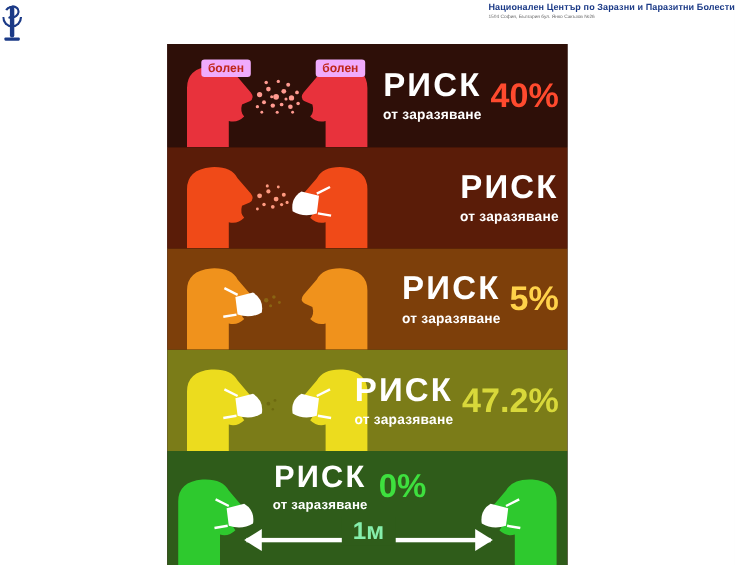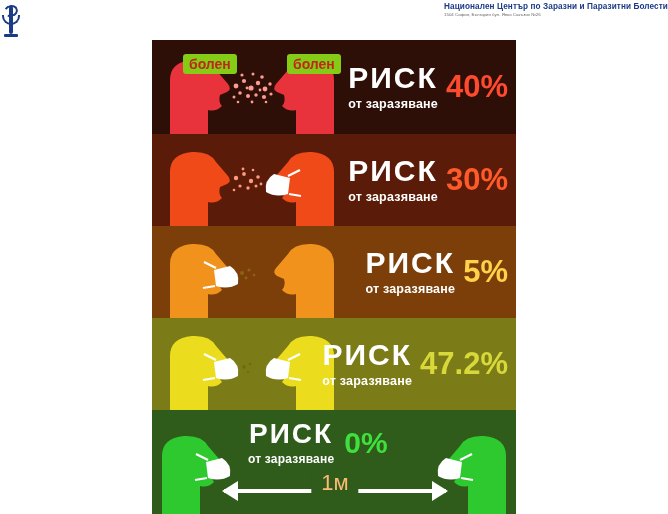--- a/index.html
+++ b/index.html
@@ -161,23 +161,23 @@
   }
   .v90 { color: #ff4a2e; }
   .v30 { color: #ff5a2a; }
   .v5  { color: #ffd24a; }
   .v15 { color: #d8d83a; }
   .v0  { color: #3ee03e; }
 
   
   .pill {
     position: absolute;
-    background: #84cc16;
+    background: #f0abfc;
     color: #c0261a;
-    font-size: 14px;
+    font-size: 11px;
     font-weight: bold;
     padding: 2px 6px;
     border-radius: 3px;
     white-space: nowrap;
   }
   .pill-sick { left: 31px; top: 14px; }
   .pill-healthy { left: 135px; top: 14px; }
 
   
   .heads svg { display: block; width: 200px; height: 100%; }
@@ -220,22 +220,22 @@
   .arrow-l { left: -2px; border-right: 16px solid #ffffff; }
   .arrow-r { right: -2px; border-left: 16px solid #ffffff; }
   .dist-label {
     position: absolute;
     left: 50%;
     top: -4px;
     transform: translateX(-50%);
     background: #2f5c1a;
     padding: 0 10px;
     font-size: 22px;
-    font-weight: normal;
-    color: #fdba74;
+    font-weight: bold;
+    color: #86efac;
   }
 </style>
 </head>
 <body>
 
 <div class="poster">
 
   <div class="header">
     <div class="logo-mark">
       <div class="rod"></div>
@@ -316,21 +316,20 @@
             <circle cx="109" cy="50" r="1.4"></circle>
               <circle cx="82" cy="56" r="1.3"></circle>
           </g>
         </svg>
       </div>
       <div class="risk-block">
         <div class="risk-words">
           <div class="risk-word">РИСК</div>
           <div class="risk-caption">от заразяване</div>
         </div>
-        <div class="risk-value v30">30%</div>
       </div>
     </div>
 
     <div class="row row-3">
       <div class="heads">
         <svg viewBox="0 0 200 92" xmlns="http://www.w3.org/2000/svg">
           <path d="M18 92 L18 38 Q18 20 40 18 Q58 17 64 28 L76 42 Q80 47 75 50 L68 53 Q66 60 70 64 Q64 70 56 68 L56 92 Z" fill="#f0921c"></path>
           <path d="M182 92 L182 38 Q182 20 160 18 Q142 17 136 28 L124 42 Q120 47 125 50 L132 53 Q134 60 130 64 Q136 70 144 68 L144 92 Z" fill="#f0921c"></path>
 
           <path d="M78 40 Q88 46 86 58 Q76 64 64 60 L62 44 Z" fill="#ffffff"></path>

